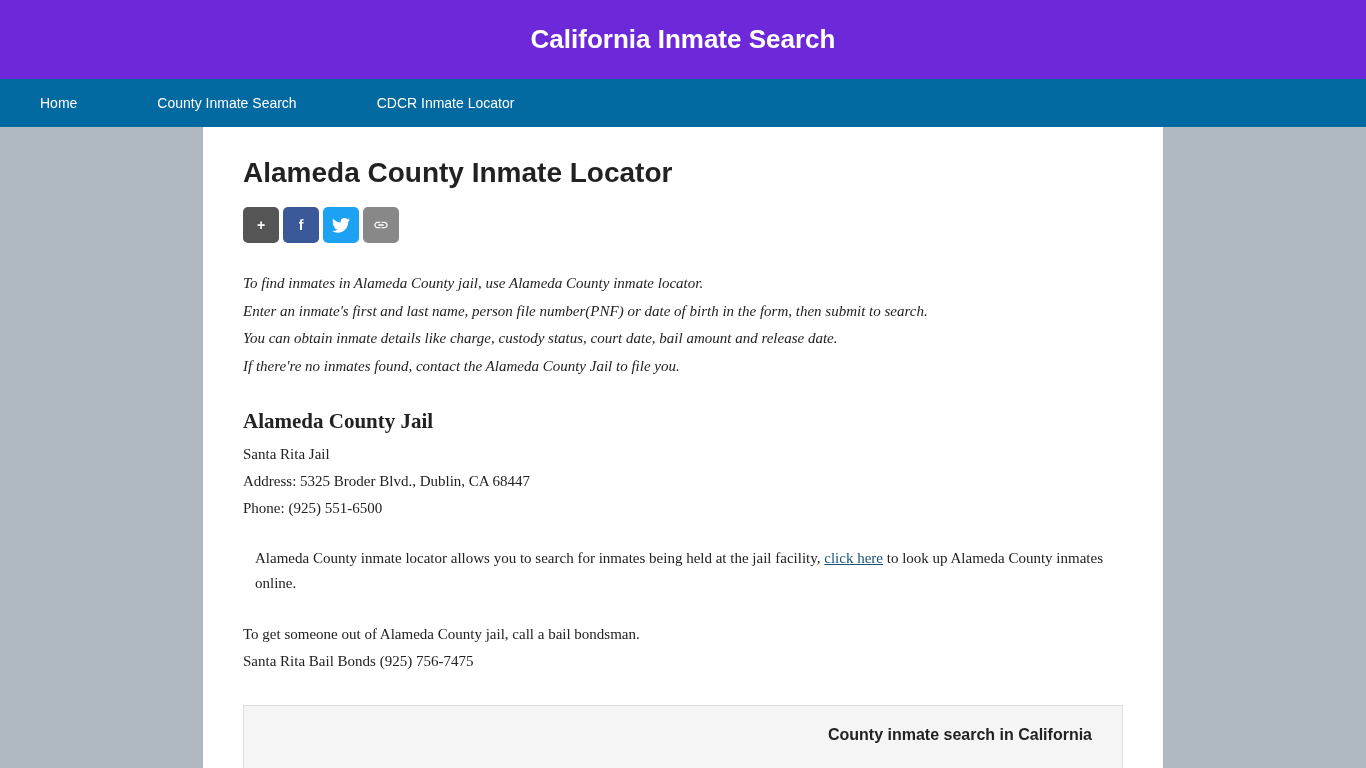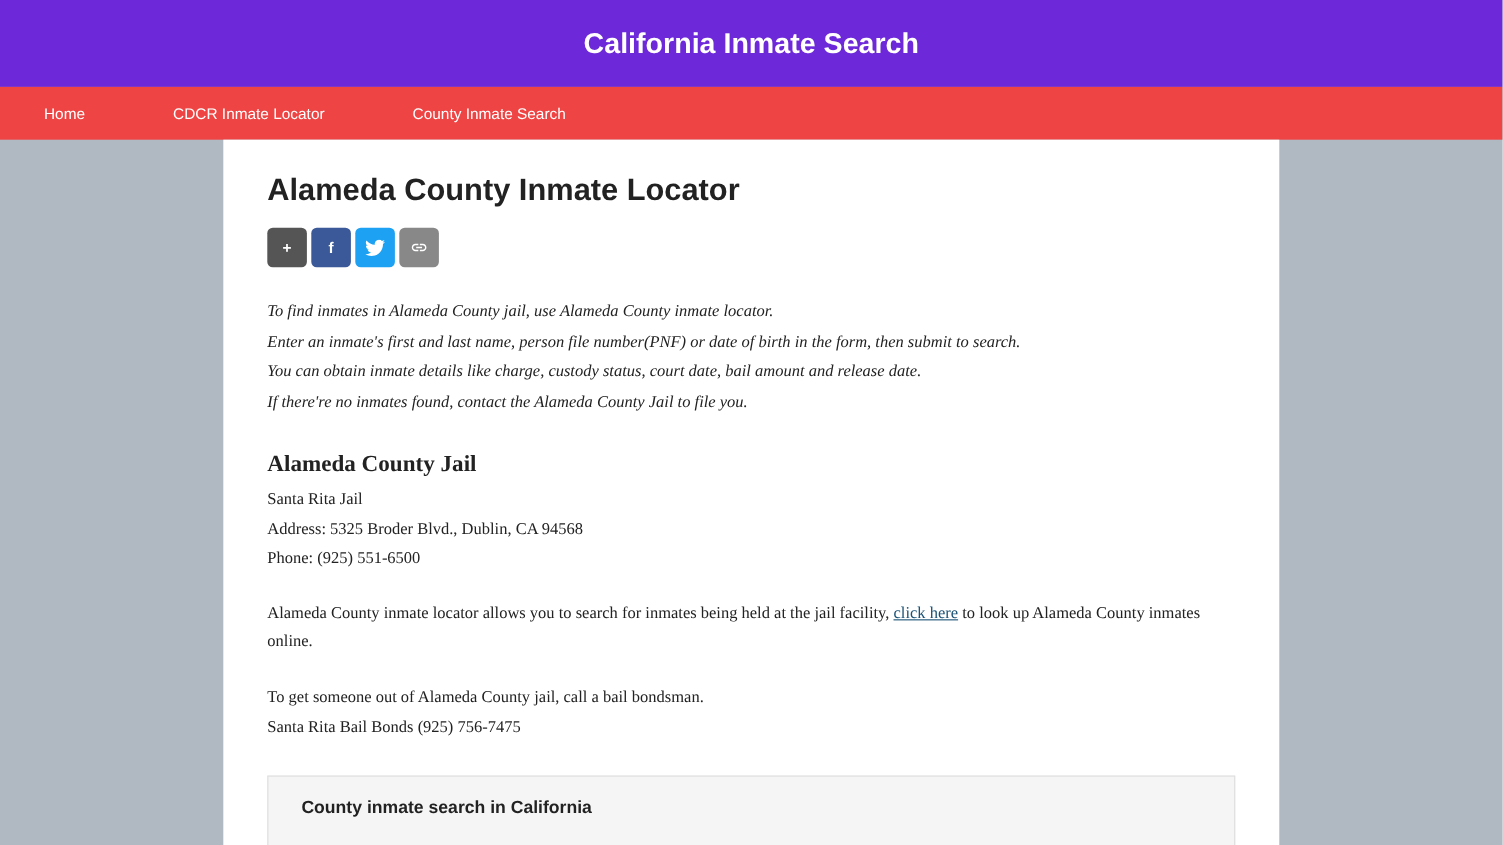--- a/index.html
+++ b/index.html
@@ -20,21 +20,21 @@
       padding: 24px 20px;
     }
     .site-title {
       color: #fff;
       font-size: 26px;
       font-weight: bold;
       font-family: Arial, sans-serif;
     }
     
     .main-nav {
-      background-color: #ef4444;
+      background-color: #0369a1;
       display: flex;
       align-items: center;
       padding: 0;
     }
     .main-nav a {
       color: #fff;
       text-decoration: none;
       font-family: Arial, sans-serif;
       font-size: 14px;
       padding: 16px 40px;
@@ -93,20 +93,21 @@
       line-height: 1.8;
     }
     .jail-section .jail-name {
       font-weight: bold;
       font-size: 21px;
     }
     
     .link-section {
       margin-bottom: 20px;
       line-height: 1.7;
+      margin-left: 12px;
     }
     .link-section a {
       color: #1a5276;
       text-decoration: underline;
     }
     
     .bail-section {
       margin-bottom: 30px;
       line-height: 1.8;
       margin-top: 24px;
@@ -114,21 +115,21 @@
     
     .county-search-section {
       background-color: #f5f5f5;
       border: 1px solid #ddd;
       padding: 20px 30px 24px 30px;
       margin-top: 10px;
     }
     .county-search-title {
       font-size: 16px;
       font-weight: bold;
-      text-align: left;
+      text-align: right;
       margin-bottom: 18px;
       font-family: Arial, sans-serif;
     }
     .county-grid {
       display: grid;
       grid-template-columns: repeat(5, 1fr);
       gap: 8px 10px;
     }
     .county-grid a {
       color: #1a5276;
@@ -141,22 +142,22 @@
 <body>
 
 <div id="app">
 
   <header class="site-header">
     <h1 class="site-title">California Inmate Search</h1>
   </header>
 
   <nav class="main-nav">
     <a href="#">Home</a>
+    <a href="#">County Inmate Search</a>
     <a href="#">CDCR Inmate Locator</a>
-    <a href="#">County Inmate Search</a>
   </nav>
 
   <div class="content-wrapper">
 
     <h2 class="page-title">Alameda County Inmate Locator</h2>
 
     <div class="share-buttons">
       <button class="share-btn share-btn-share" title="Share">+</button>
       <button class="share-btn share-btn-fb" title="Facebook">f</button>
       <button class="share-btn share-btn-tw" title="Twitter">
@@ -176,21 +177,21 @@
       <p>Enter an inmate's first and last name, person file number(PNF) or date of birth in the form, then submit to search.</p>
       <p>You can obtain inmate details like charge, custody status, court date, bail amount and release date.</p>
       <p>If there're no inmates found, contact the Alameda County Jail to file you.</p>
     </div>
 
     <div class="jail-section">
       <p class="jail-name">Alameda County Jail</p>
       <p>Santa Rita Jail</p>
       <p>
         <span>Address: </span>
-        <span>5325 Broder Blvd., Dublin, CA 94568</span>
+        <span>5325 Broder Blvd., Dublin, CA 68447</span>
       </p>
       <p>
         <span>Phone: </span>
         <span>(925) 551-6500</span>
       </p>
     </div>
 
     <div class="link-section">
       <p>
         <span>Alameda County inmate locator allows you to search for inmates being held at the jail facility, </span>

